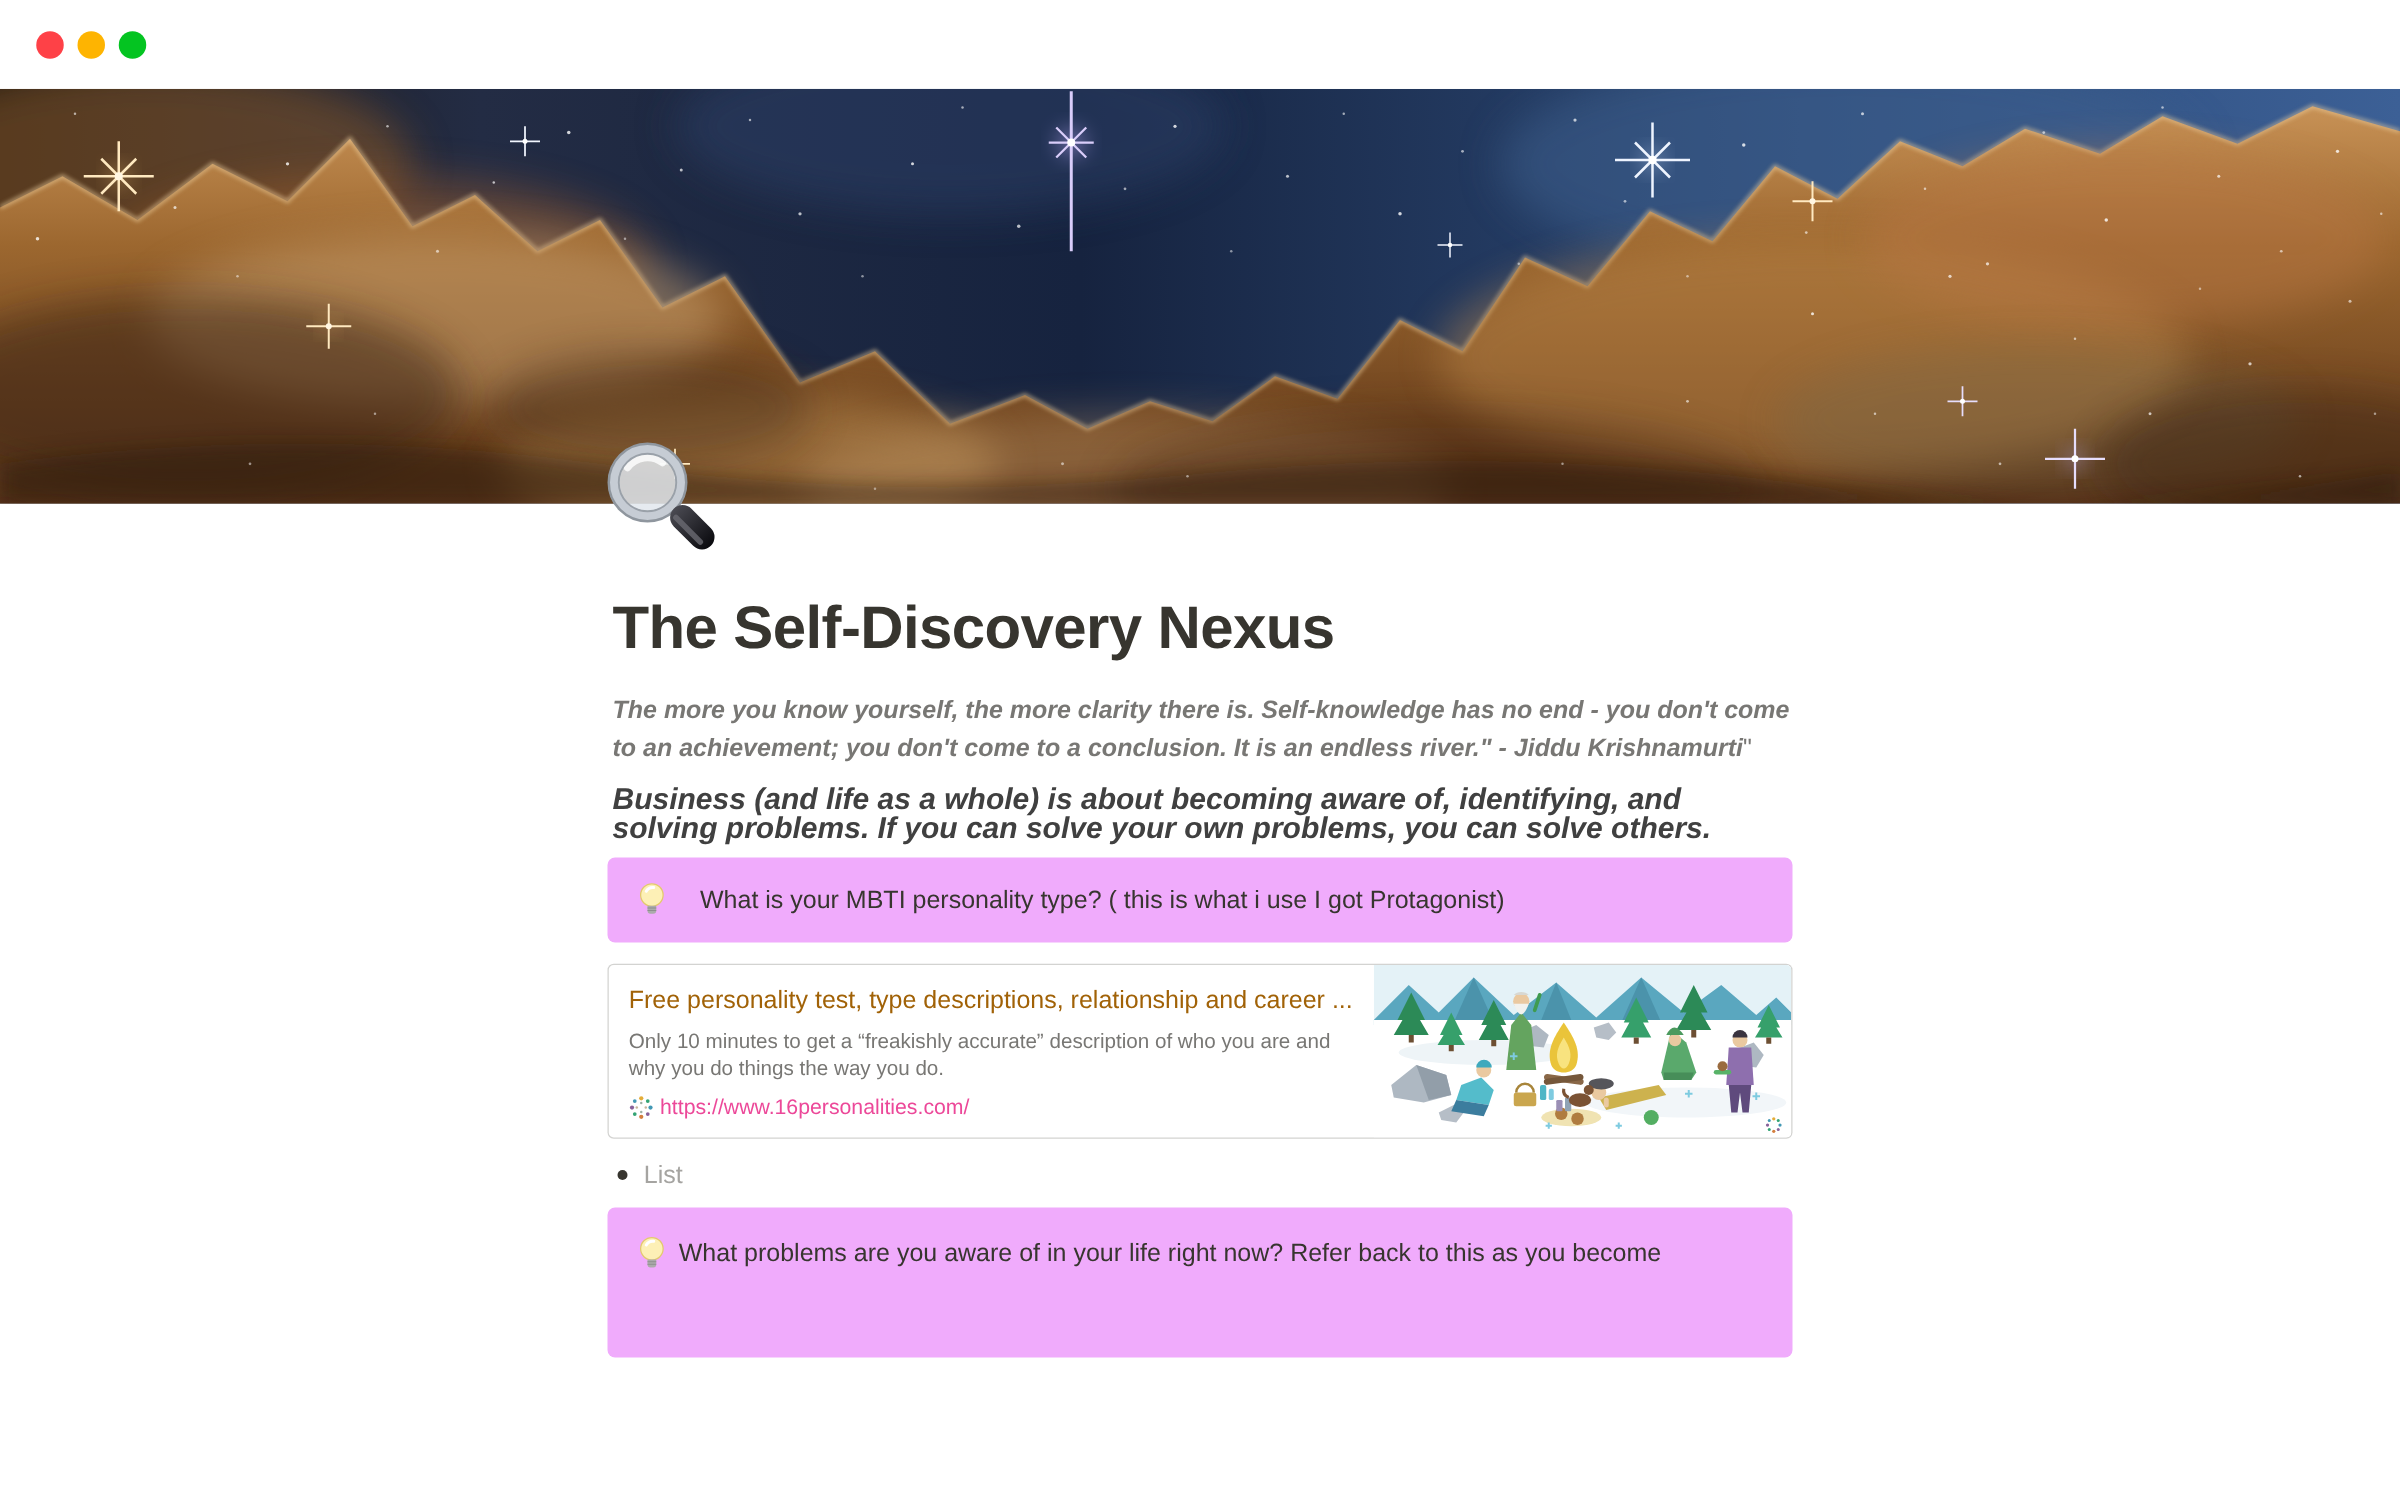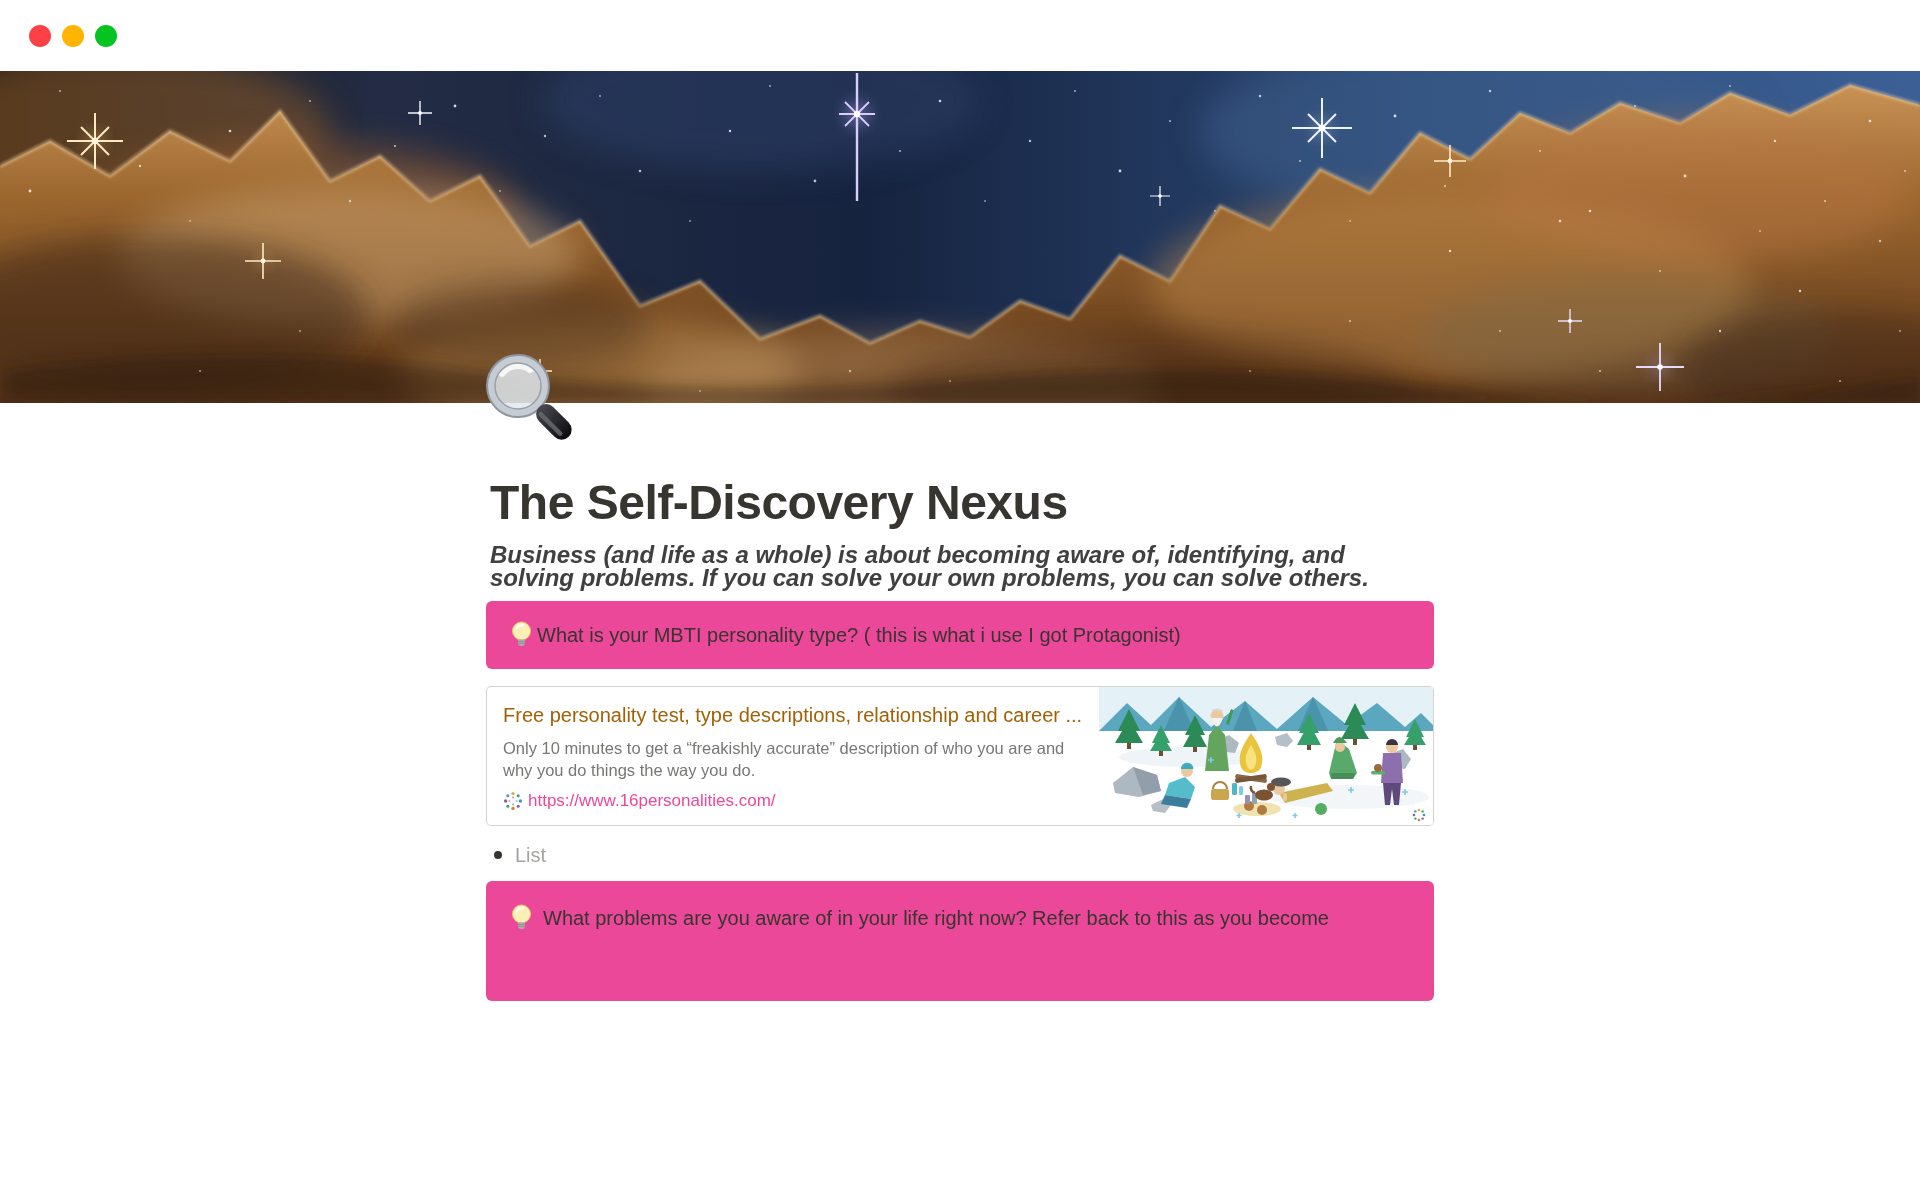--- a/index.html
+++ b/index.html
@@ -28,22 +28,22 @@
   .quote { margin-top:23px; font-size:20px; line-height:31px; font-style:italic;
     font-weight:bold; color:#787774; padding-left:4px; }
   .quote .plain-close { font-style:normal; font-weight:normal; color:#787774; }
 
   h2.heading { margin-top:51px; background:#fbf0dc; border-radius:3px;
     padding:10px 8px 10px 7px; font-size:36px; line-height:40px; font-weight:bold; color:#37352f; }
 
   .intro { margin-top:13px; font-size:24px; line-height:23px; font-style:italic;
     font-weight:bold; color:#404040; padding-left:4px; }
 
-  .callout { margin-top:12px; background:#ec4899; border-radius:6px; min-height:67px;
-    display:flex; align-items:center; padding:20px 25px; gap:5px; font-size:20px; color:#37352f; }
+  .callout { margin-top:12px; background:#f0abfc; border-radius:6px; min-height:67px;
+    display:flex; align-items:center; padding:20px 25px; gap:28px; font-size:20px; color:#37352f; }
   .callout .bulb { flex:0 0 auto; width:21px; height:28px; }
   .callout.clipped { margin-top:13px; height:120px; align-items:flex-start; padding-top:23px; }
   .callout.clipped .row { display:flex; align-items:center; gap:11px; }
 
   
   .bookmark { margin-top:17px; display:flex; border:1px solid rgba(55,53,47,0.22);
     border-radius:5px; height:140px; overflow:hidden; text-decoration:none; color:inherit;
     background:#fff; cursor:pointer; }
   .bm-text { flex:1 1 auto; padding:15px 16px 12px 16px; min-width:0; }
   .bm-title { font-size:20px; line-height:26px; color:#a16207; white-space:nowrap; overflow:hidden; }
@@ -218,20 +218,21 @@
         <rect x="-10" y="0" width="20" height="42" rx="10" fill="url(#handleGrad)"></rect>
         <rect x="-6" y="4" width="4.5" height="32" rx="2.2" fill="#6a6a72" opacity="0.8"></rect>
       </g>
     </svg>
   </div>
 
   <div class="content">
 
     <h1 class="title">The Self-Discovery Nexus</h1>
 
+    <p class="quote"><span>The more you know yourself, the more clarity there is. Self-knowledge has no end - you don't come to an achievement; you don't come to a conclusion. It is an endless river." - Jiddu Krishnamurti</span><span class="plain-close">"</span></p>
 
 
     <p class="intro">Business (and life as a whole) is about becoming aware of, identifying, and solving problems. If you can solve your own problems, you can solve others.</p>
 
     <div class="callout">
       <span class="bulb">
         <svg viewBox="0 0 21 28">
           <circle cx="10.5" cy="10" r="9" fill="#fdf0b6" stroke="#e3c96e" stroke-width="1"></circle>
           <path d="M6,7 A6,6 0 0 1 12,4" stroke="#ffffff" stroke-width="2.4" fill="none" stroke-linecap="round"></path>
           <path d="M7,18.5 h7 v4 a2.4,2.4 0 0 1 -2.4,2.4 h-2.2 a2.4,2.4 0 0 1 -2.4,-2.4 Z" fill="#ababab"></path>

